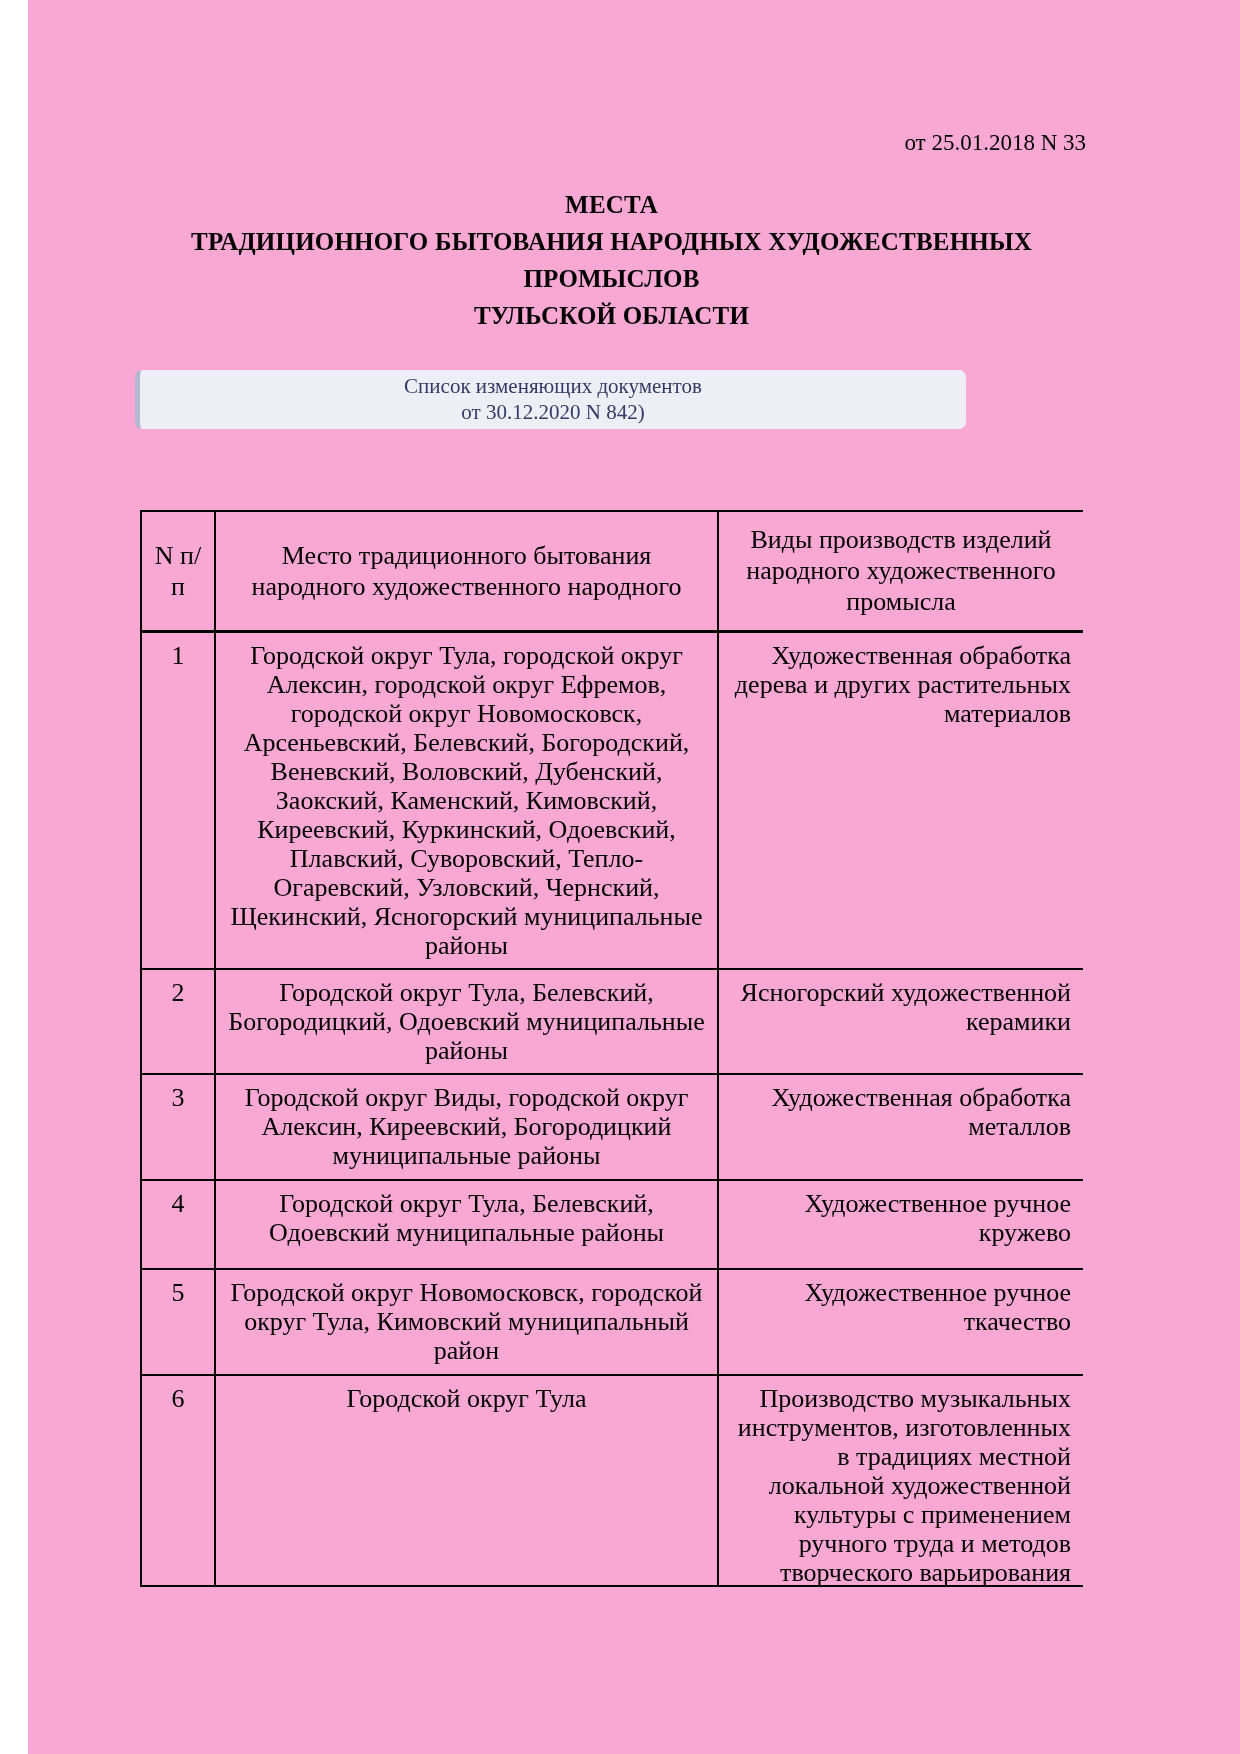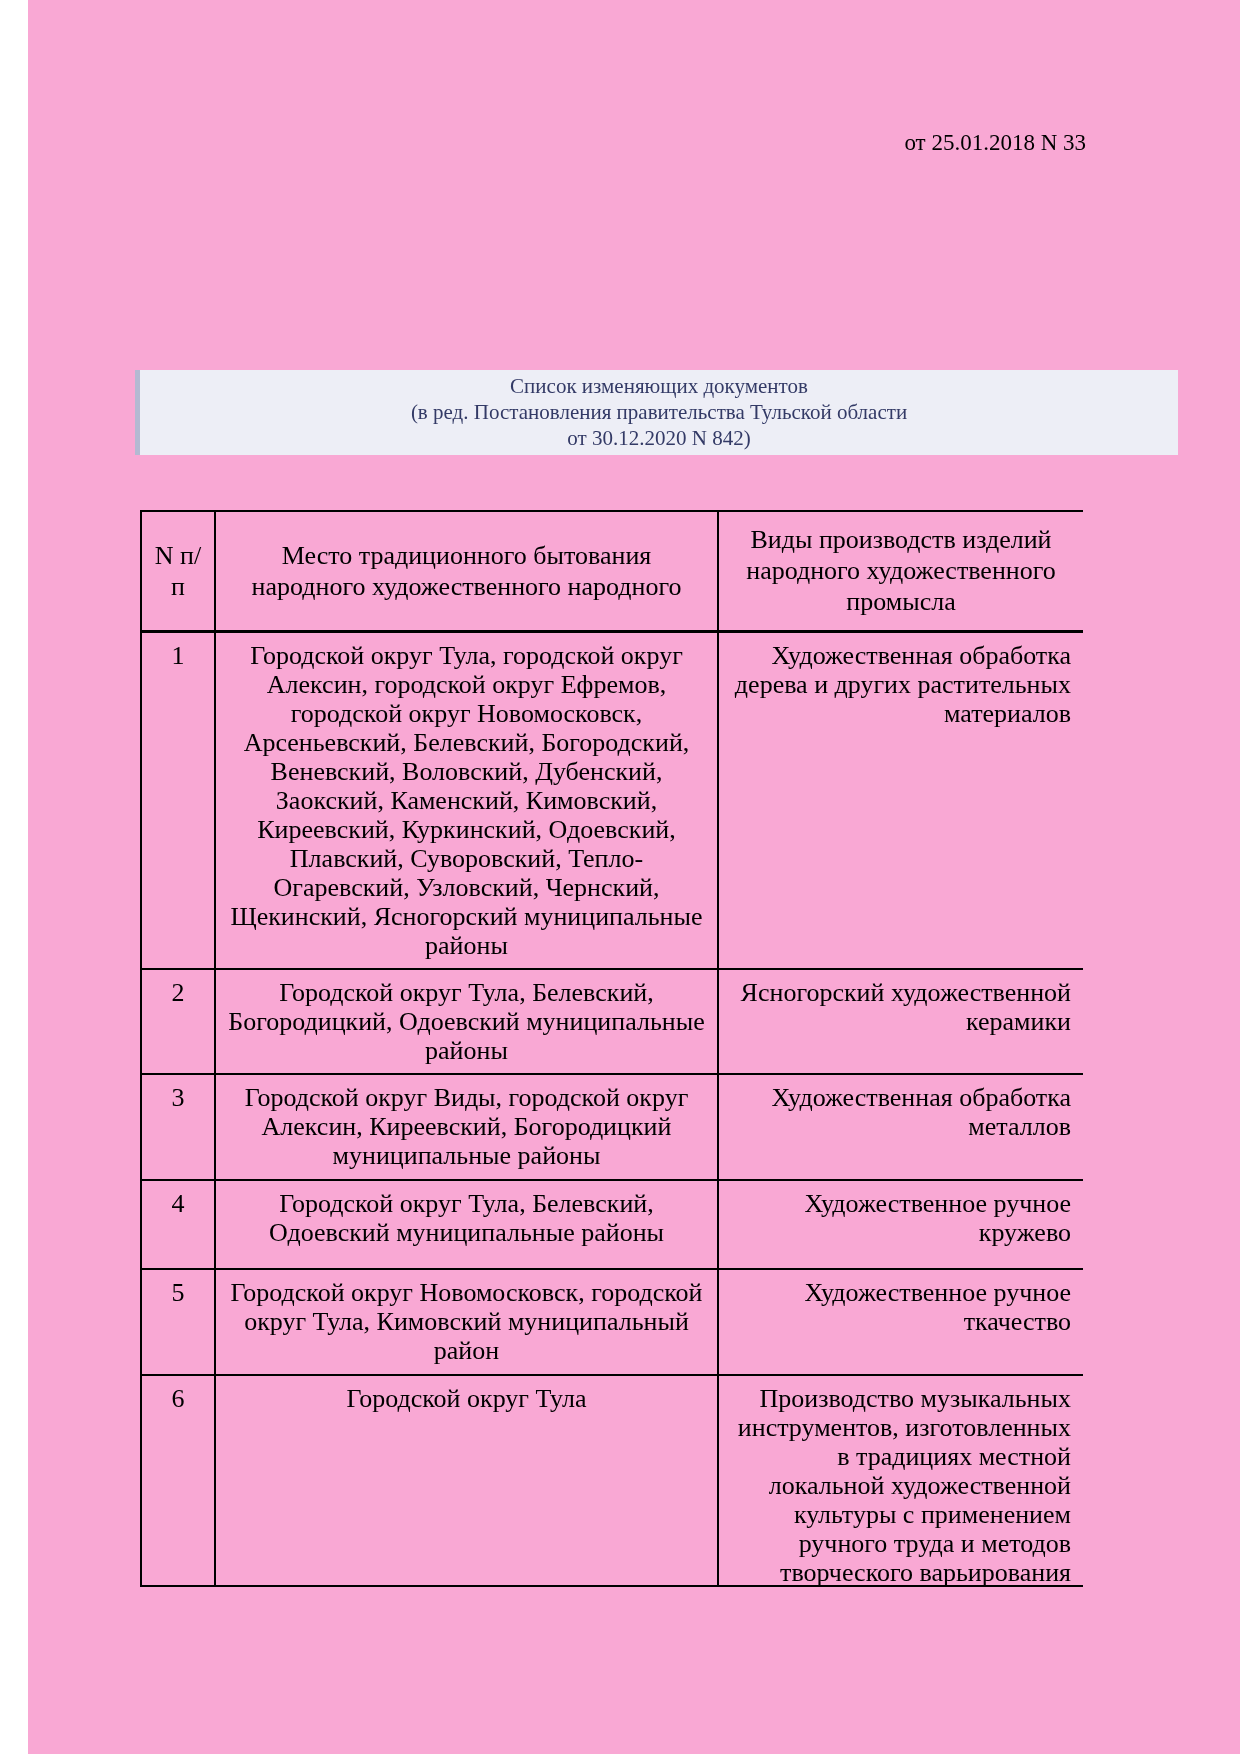--- a/index.html
+++ b/index.html
@@ -40,29 +40,30 @@
     text-align:center;
     font-weight:bold;
     font-size:25px;
     line-height:37px;
     letter-spacing:0.2px;
   }
   .amend-box{
     position:absolute;
     top:370px;
     left:107px;
-    width:1043px;
+    width:831px;
     box-sizing:border-box;
     background:var(--box-bg);
     border-left:5px solid var(--box-border);
     color:var(--box-text);
     text-align:center;
     font-size:21px;
     line-height:26px;
     padding:3px 0 4px 0;
+    border-radius:7px;
   }
   .table-clip{
     position:absolute;
     top:510px;
     left:112px;
     width:943px;
     height:1075px;
     overflow:hidden;
     border-bottom:2px solid var(--table-border);
   }
@@ -100,24 +101,29 @@
     text-align:right;
   }
 </style>
 </head>
 <body>
 
 <div class="page">
 
   <div class="date-ref">от 25.01.2018 N 33</div>
 
+  <div class="doc-title">
+    <div>МЕСТА</div>
+    <div>ТРАДИЦИОННОГО БЫТОВАНИЯ НАРОДНЫХ ХУДОЖЕСТВЕННЫХ</div>
+    <div>ПРОМЫСЛОВ</div>
+    <div>ТУЛЬСКОЙ ОБЛАСТИ</div>
+  </div>
 
   <div class="amend-box">
     <div>Список изменяющих документов</div>
-    <div>(в ред. Постановления правительства Тульской области</div>
     <div>от 30.12.2020 N 842)</div>
   </div>
 
   <div class="table-clip">
     <table class="doc-table">
       <colgroup>
         <col style="width:74px">
         <col style="width:503px">
         <col style="width:366px">
       </colgroup>

